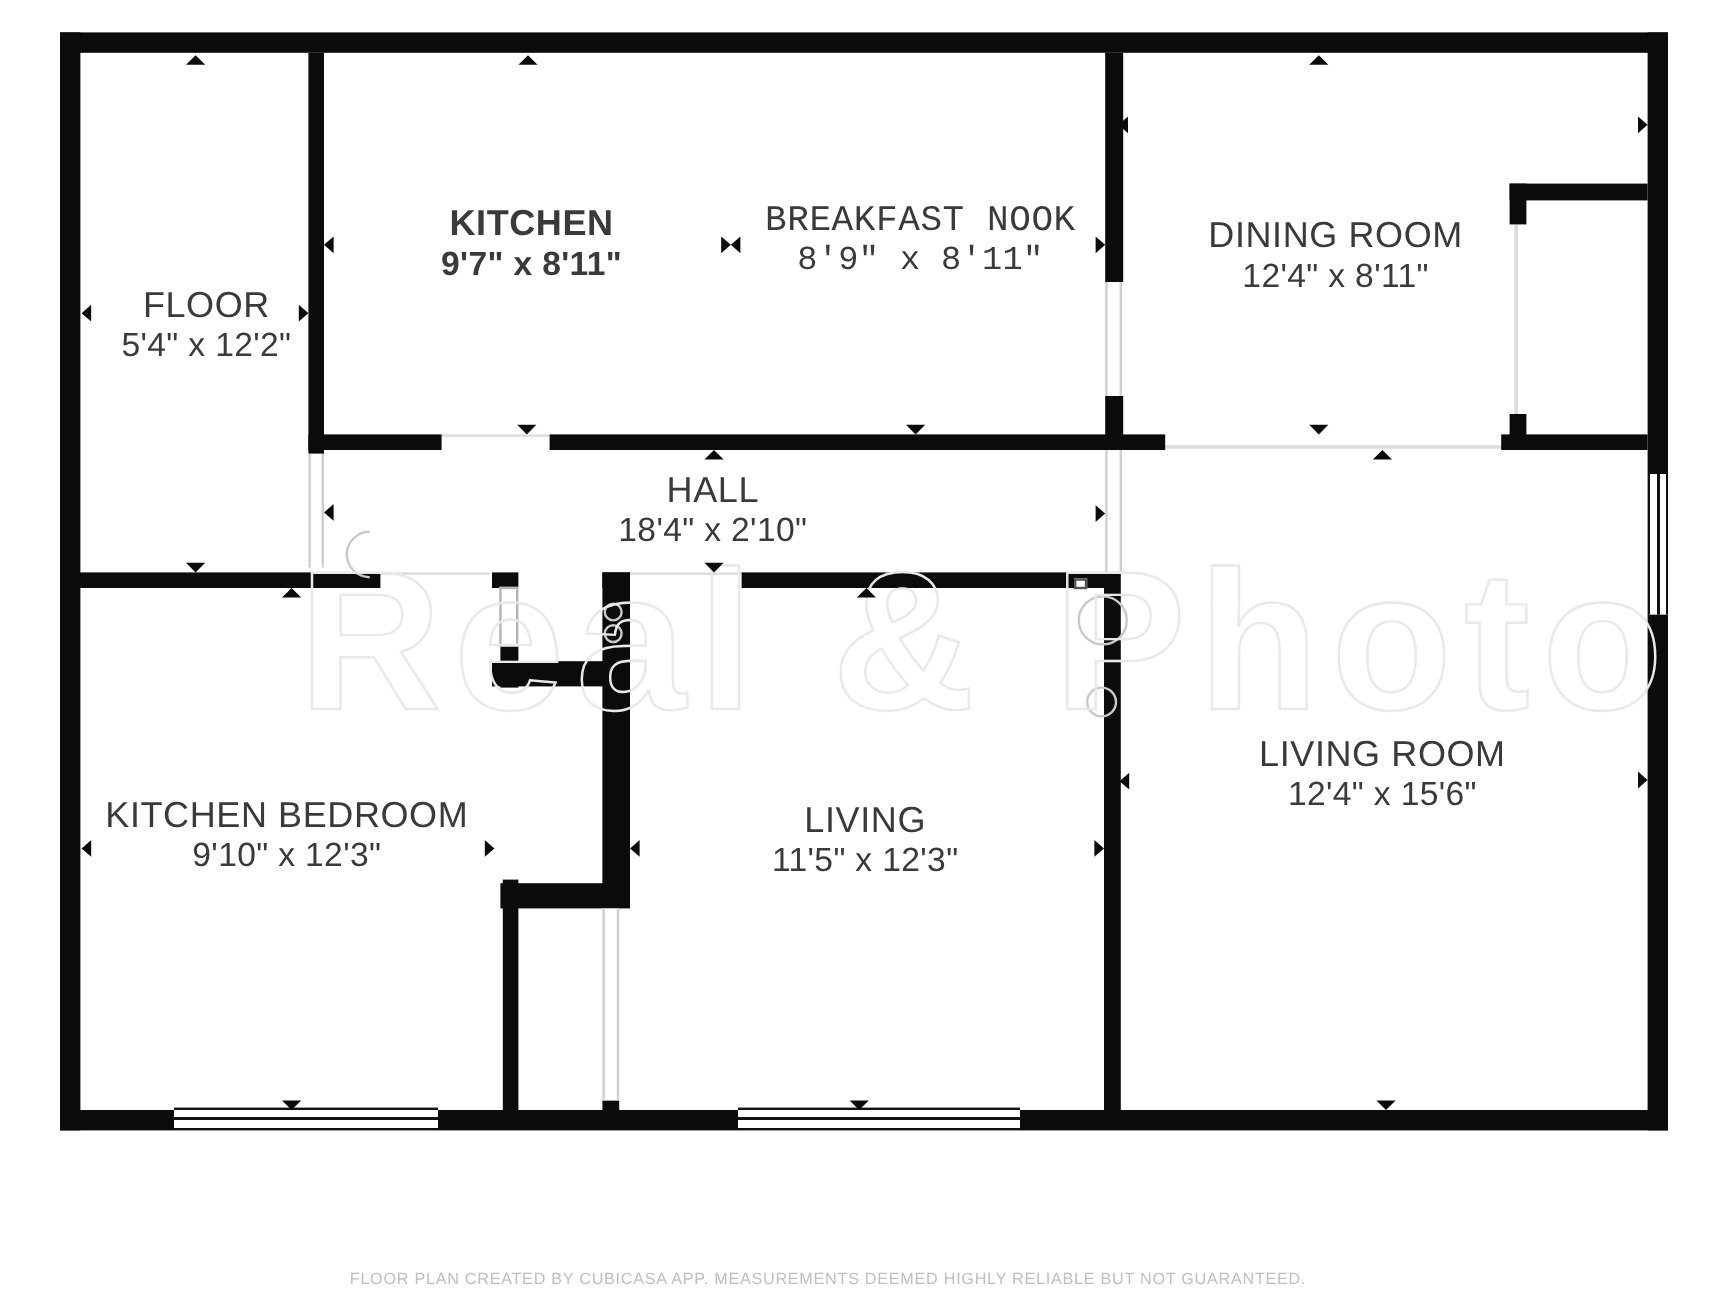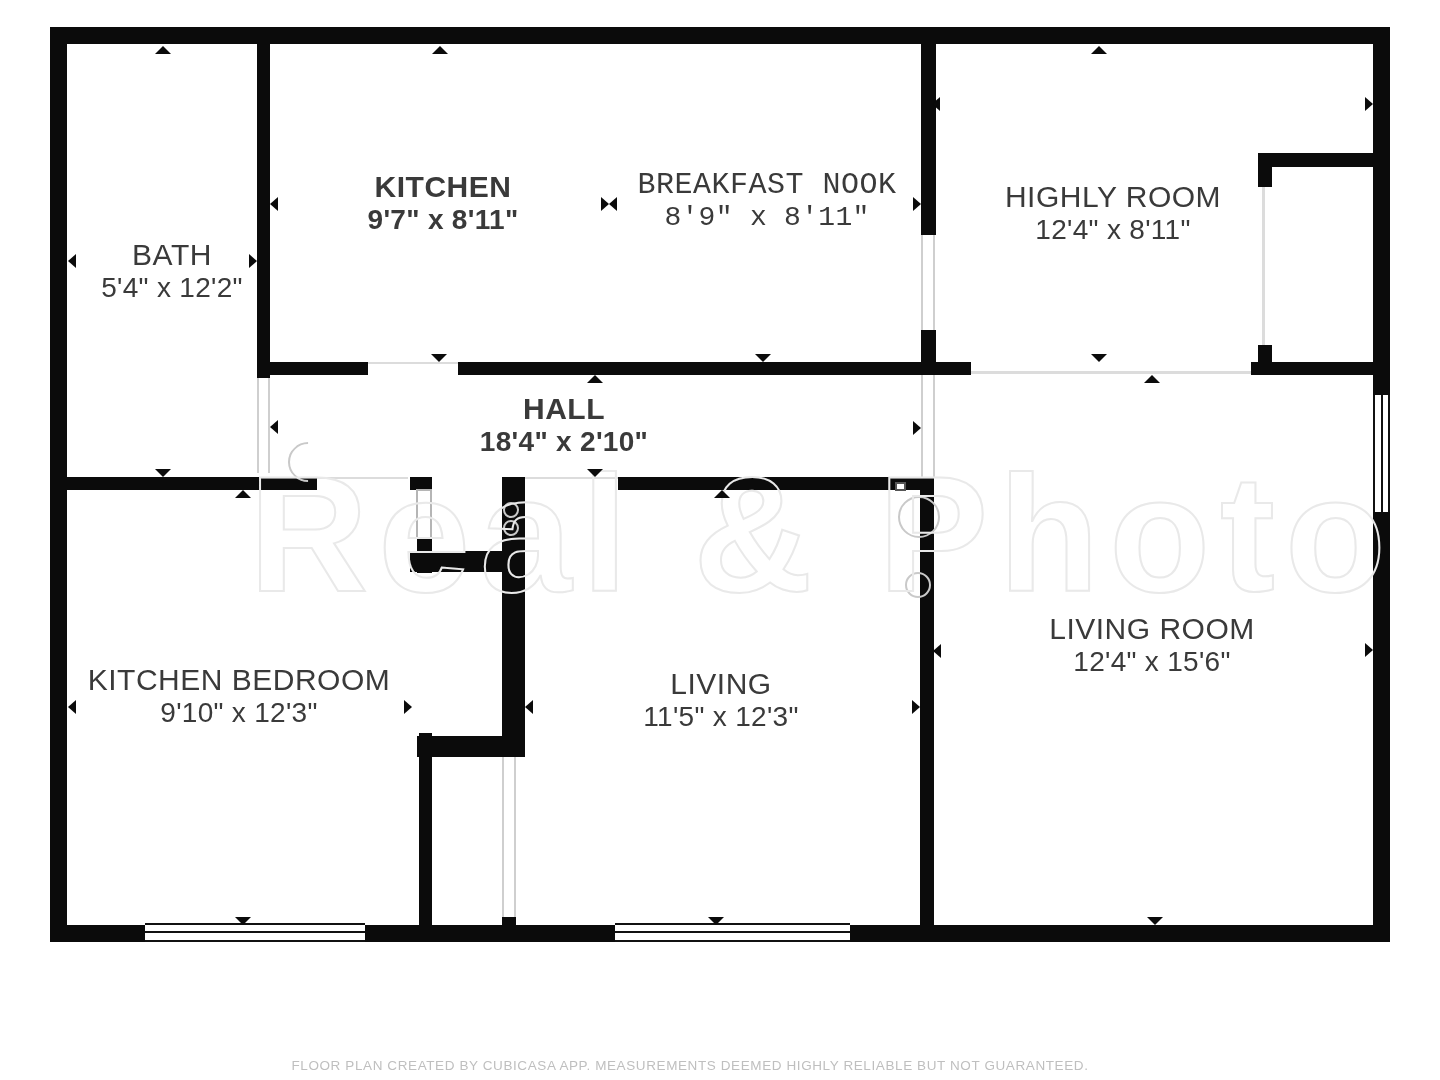--- a/index.html
+++ b/index.html
@@ -134,36 +134,36 @@
   <div class="ar ar-right" style="left:912px;top:700px;"></div>
 
   <div class="ar ar-up" style="left:1144px;top:375px;"></div>
   <div class="ar ar-down" style="left:1147px;top:917px;"></div>
   <div class="ar ar-left" style="left:933px;top:644px;"></div>
   <div class="ar ar-right" style="left:1365px;top:643px;"></div>
 
   <div class="watermark">Real &amp; Photo</div>
 
   <div class="room-label" style="left:172px;top:238px;">
-    <div class="room-name">BATH</div>
+    <div class="room-name">FLOOR</div>
     <div class="room-dims">5'4" x 12'2"</div>
   </div>
   <div class="room-label" style="left:443px;top:170px;font-weight:bold;">
     <div class="room-name">KITCHEN</div>
     <div class="room-dims">9'7" x 8'11"</div>
   </div>
   <div class="room-label" style="left:767px;top:168px;font-family:Liberation Mono, monospace;">
     <div class="room-name">BREAKFAST NOOK</div>
     <div class="room-dims">8'9" x 8'11"</div>
   </div>
   <div class="room-label" style="left:1113px;top:180px;">
-    <div class="room-name">HIGHLY ROOM</div>
+    <div class="room-name">DINING ROOM</div>
     <div class="room-dims">12'4" x 8'11"</div>
   </div>
-  <div class="room-label" style="left:564px;top:392px;font-weight:bold;">
+  <div class="room-label" style="left:594px;top:392px;">
     <div class="room-name">HALL</div>
     <div class="room-dims">18'4" x 2'10"</div>
   </div>
   <div class="room-label" style="left:239px;top:663px;">
     <div class="room-name">KITCHEN BEDROOM</div>
     <div class="room-dims">9'10" x 12'3"</div>
   </div>
   <div class="room-label" style="left:721px;top:667px;">
     <div class="room-name">LIVING</div>
     <div class="room-dims">11'5" x 12'3"</div>

